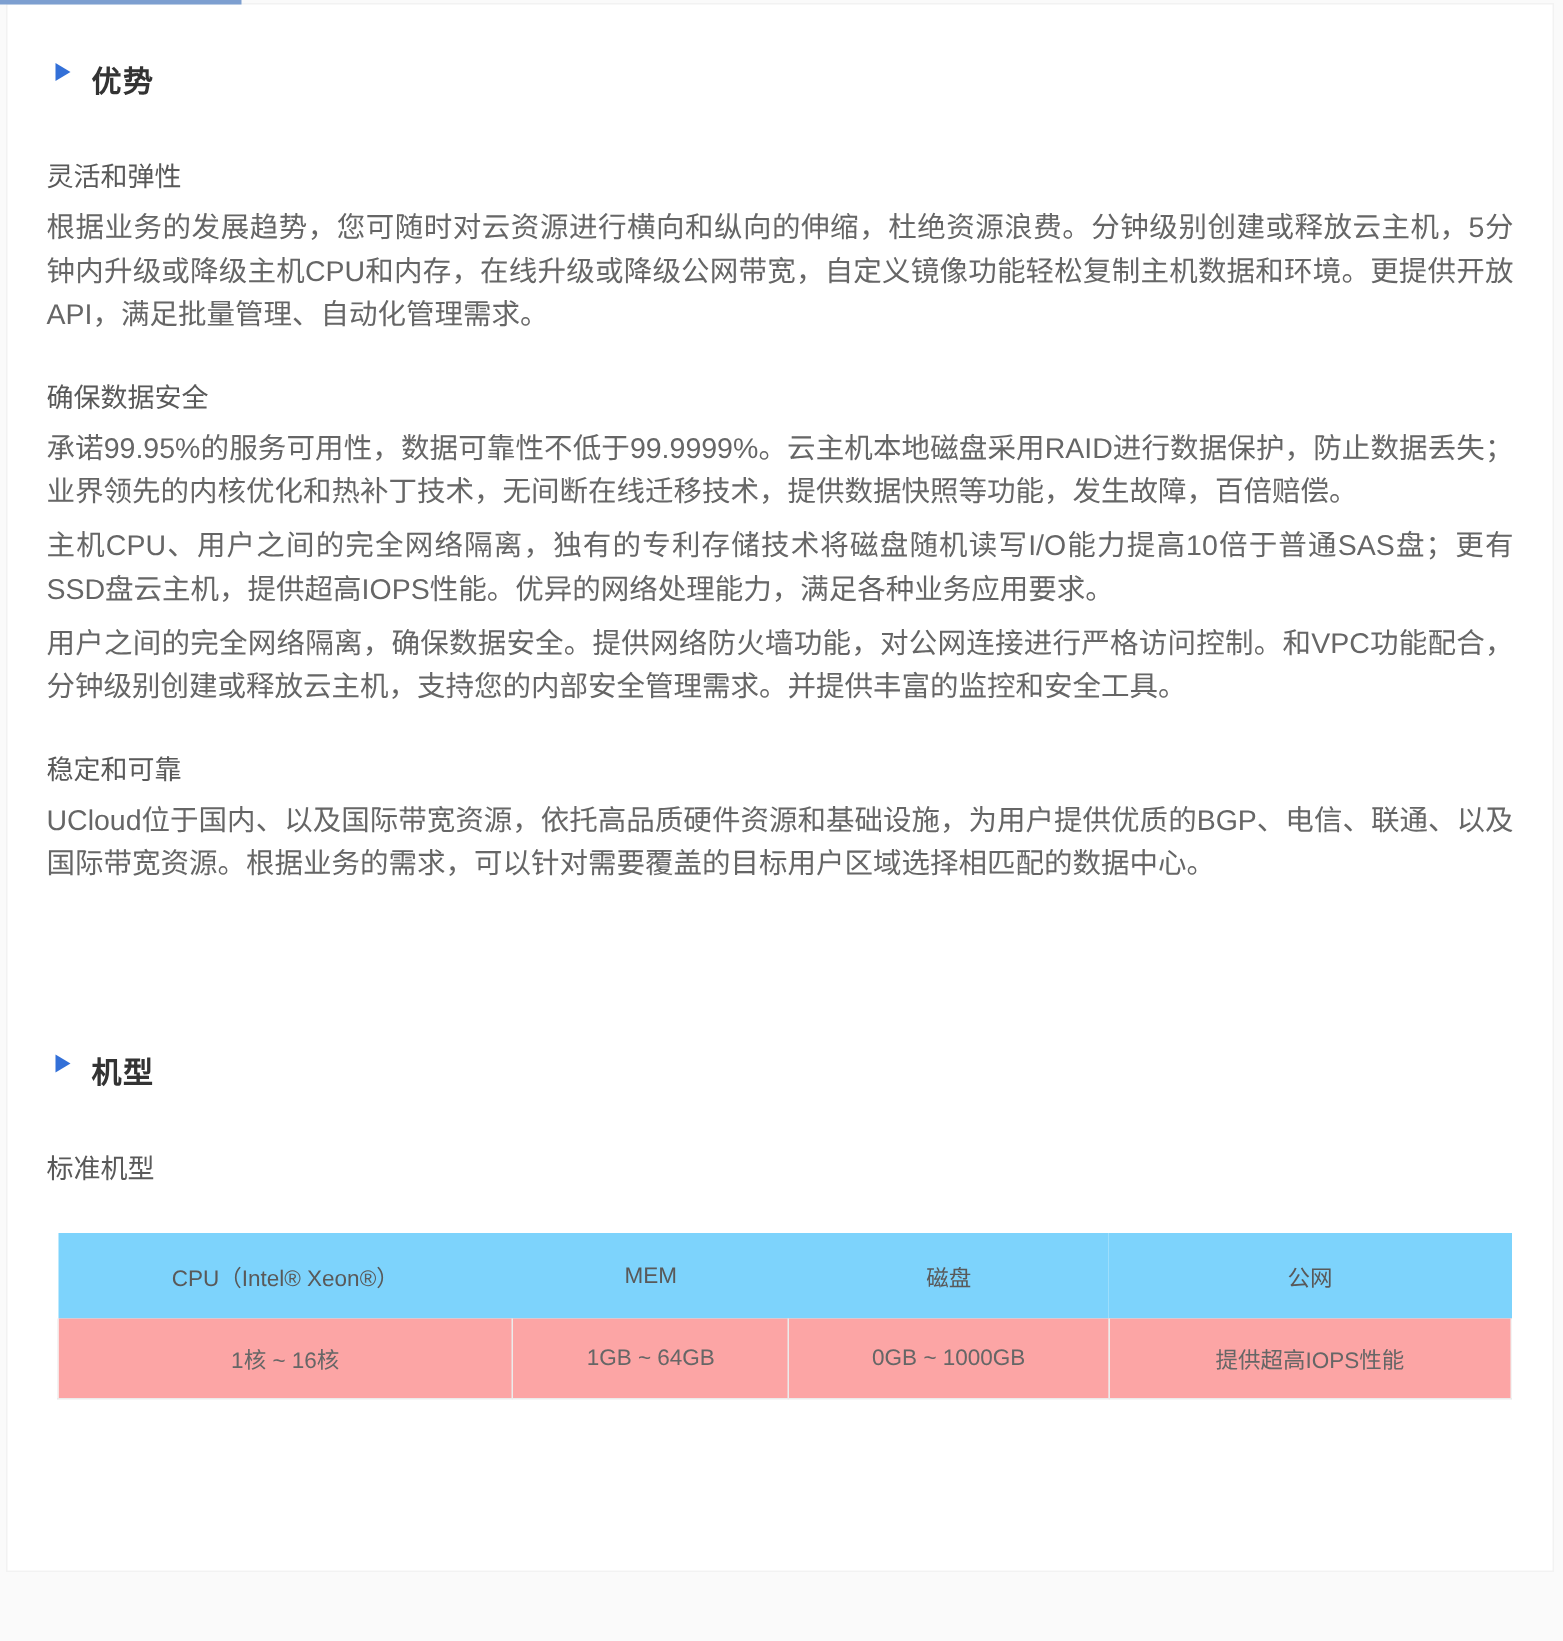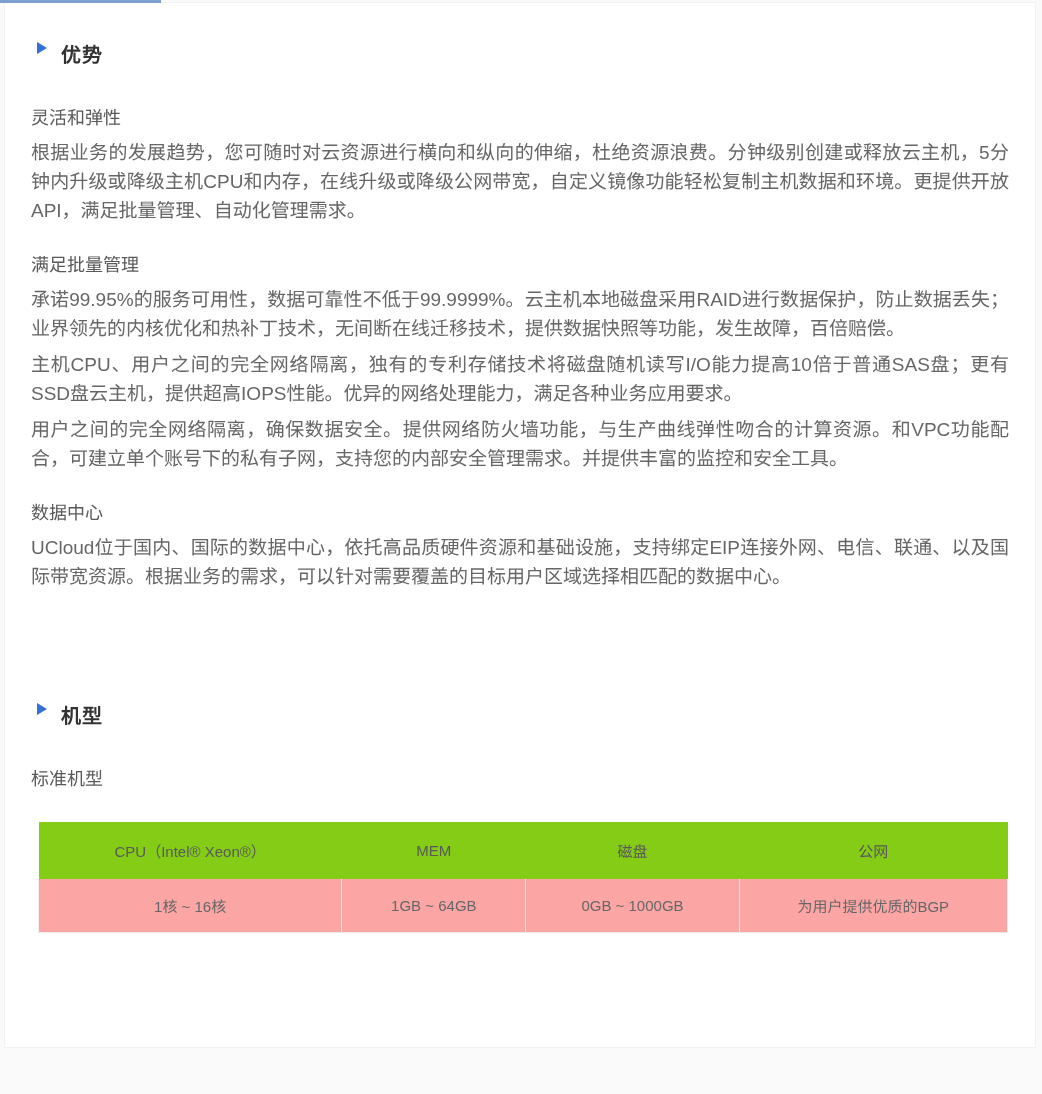--- a/index.html
+++ b/index.html
@@ -61,21 +61,21 @@
     cursor: pointer;
   }
   table.spec-table {
     margin-top: 30px;
     margin-left: 7px;
     width: 970px;
     border-collapse: collapse;
     table-layout: fixed;
   }
   table.spec-table th {
-    background: #84cc16;
+    background: #7dd3fc;
     height: 57px;
     font-size: 15px; font-weight: 400; color: #595959;
     text-align: center;
     vertical-align: middle;
   }
   table.spec-table td {
     background: #fca5a5;
     height: 53px;
     font-size: 15px; color: #666666;
     text-align: center;
@@ -102,35 +102,35 @@
       <span class="tri"></span>
       <h2 class="sec-title">优势</h2>
     </div>
 
     <div class="block first">
       <h3>灵活和弹性</h3>
       <p>根据业务的发展趋势，您可随时对云资源进行横向和纵向的伸缩，杜绝资源浪费。分钟级别创建或释放云主机，5分钟内升级或降级主机CPU和内存，在线升级或降级公网带宽，自定义镜像功能轻松复制主机数据和环境。更提供开放API，满足批量管理、自动化管理需求。</p>
     </div>
 
     <div class="block">
-      <h3>满足批量管理</h3>
+      <h3>确保数据安全</h3>
       <p>承诺99.95%的服务可用性，数据可靠性不低于99.9999%。云主机本地磁盘采用RAID进行数据保护，防止数据丢失；业界领先的内核优化和热补丁技术，无间断在线迁移技术，提供数据快照等功能，发生故障，百倍赔偿。</p>
     </div>
 
     <div class="block">
       <p>主机CPU、用户之间的完全网络隔离，独有的专利存储技术将磁盘随机读写I/O能力提高10倍于普通SAS盘；更有SSD盘云主机，提供超高IOPS性能。优异的网络处理能力，满足各种业务应用要求。</p>
     </div>
 
     <div class="block">
-      <p>用户之间的完全网络隔离，确保数据安全。提供网络防火墙功能，与生产曲线弹性吻合的计算资源。和VPC功能配合，可建立单个账号下的私有子网，支持您的内部安全管理需求。并提供丰富的监控和安全工具。</p>
+      <p>用户之间的完全网络隔离，确保数据安全。提供网络防火墙功能，对公网连接进行严格访问控制。和VPC功能配合，分钟级别创建或释放云主机，支持您的内部安全管理需求。并提供丰富的监控和安全工具。</p>
     </div>
 
     <div class="block">
-      <h3>数据中心</h3>
-      <p>UCloud位于国内、国际的数据中心，依托高品质硬件资源和基础设施，支持绑定EIP连接外网、电信、联通、以及国际带宽资源。根据业务的需求，可以针对需要覆盖的目标用户区域选择相匹配的数据中心。</p>
+      <h3>稳定和可靠</h3>
+      <p>UCloud位于国内、以及国际带宽资源，依托高品质硬件资源和基础设施，为用户提供优质的BGP、电信、联通、以及国际带宽资源。根据业务的需求，可以针对需要覆盖的目标用户区域选择相匹配的数据中心。</p>
     </div>
   </section>
 
   <section>
     <div class="sec-header second">
       <span class="tri"></span>
       <h2 class="sec-title">机型</h2>
     </div>
 
     <div class="block first">
@@ -150,19 +150,19 @@
           <th>MEM</th>
           <th>磁盘</th>
           <th>公网</th>
         </tr>
       </thead>
       <tbody>
         <tr>
           <td>1核 ~ 16核</td>
           <td>1GB ~ 64GB</td>
           <td>0GB ~ 1000GB</td>
-          <td>为用户提供优质的BGP</td>
+          <td>提供超高IOPS性能</td>
         </tr>
       </tbody>
     </table>
   </section>
 
 </div>
 
 </body></html>

